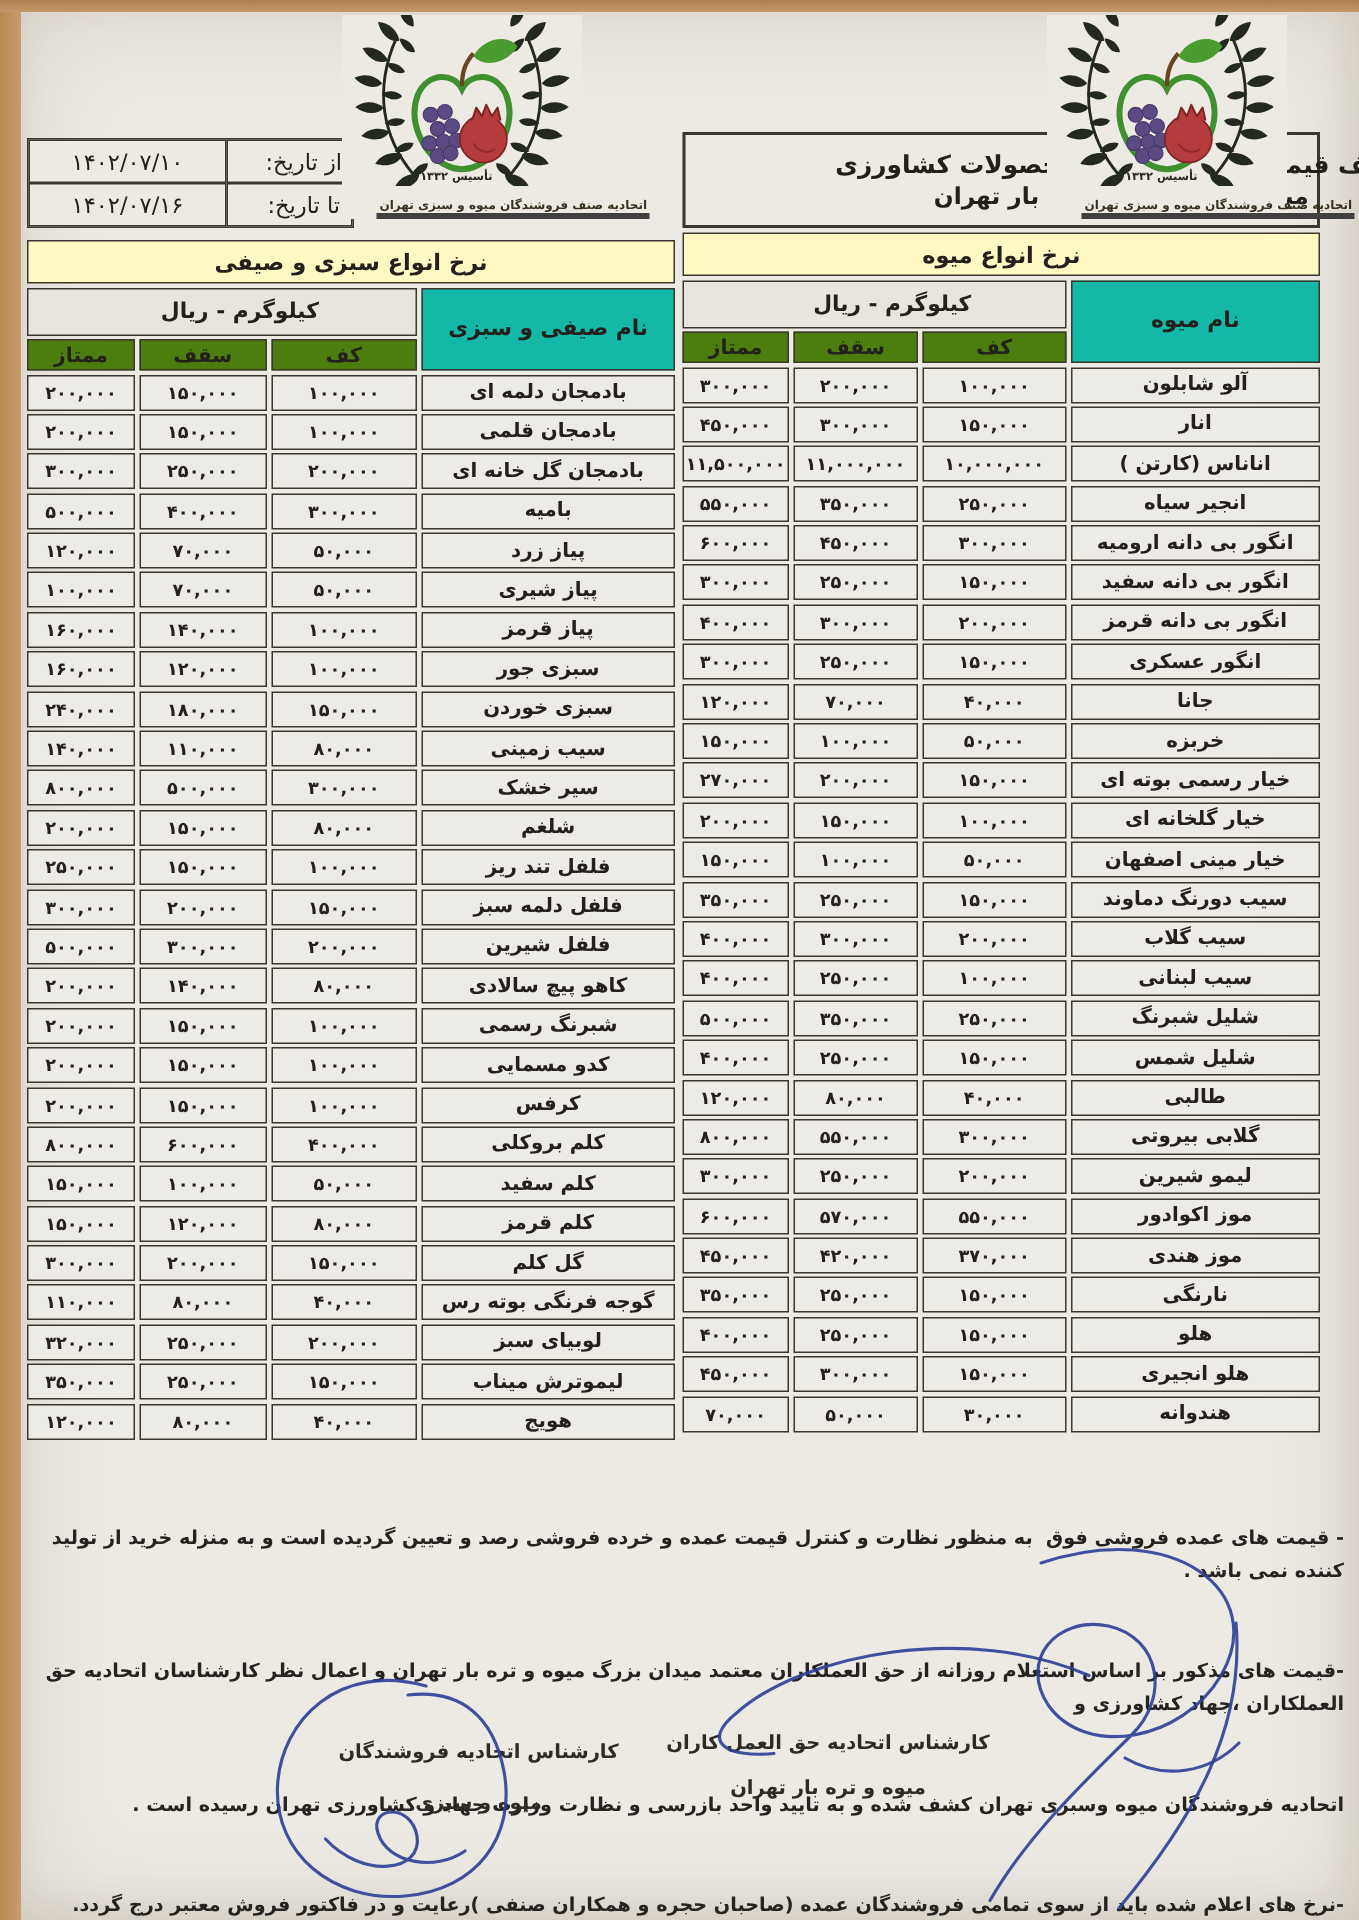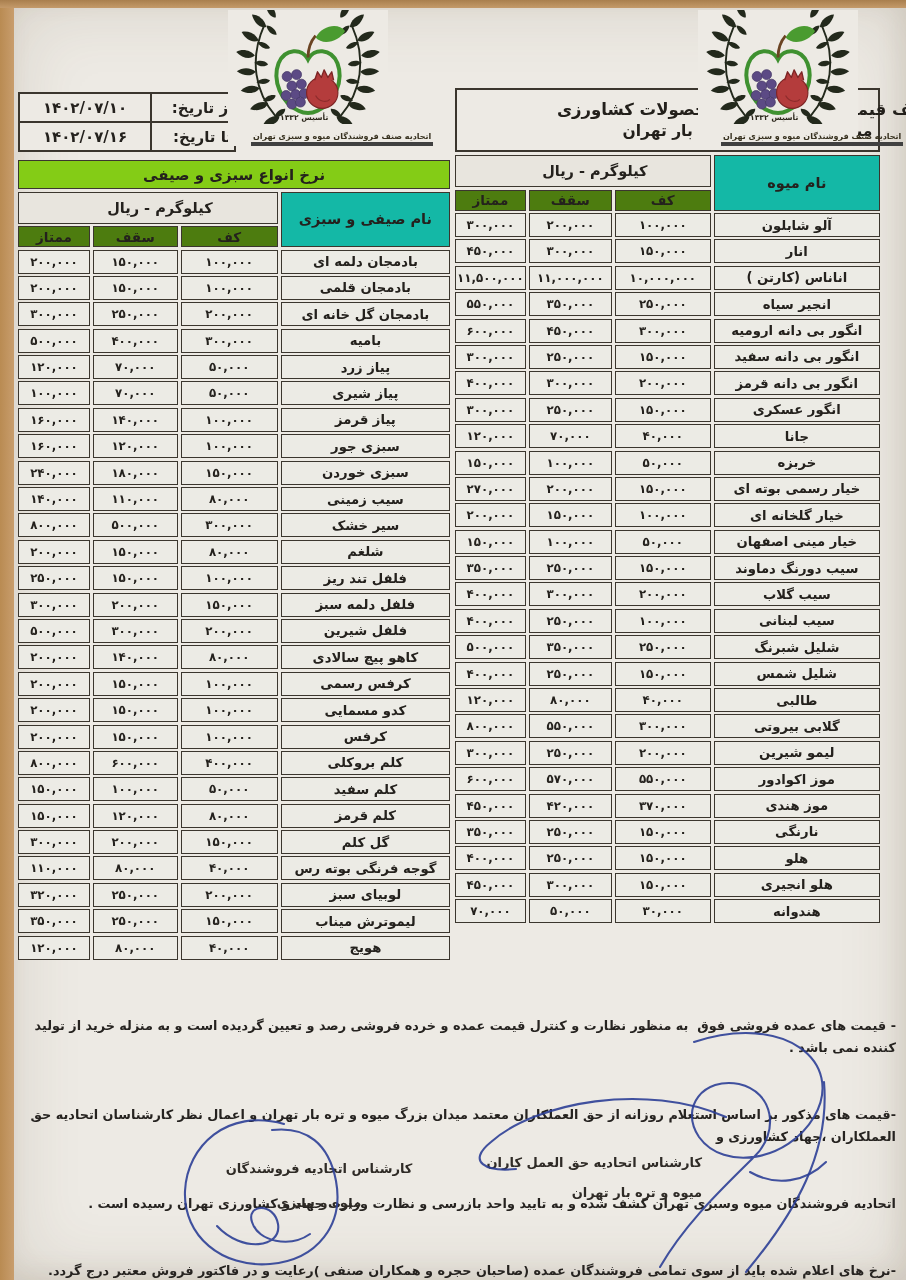--- a/index.html
+++ b/index.html
@@ -13,57 +13,57 @@
          background:linear-gradient(90deg,#b98b52 0,#c89d6d 14px,#c89d6d 14px);}
   .edge-top{position:absolute;left:0;top:0;width:906px;height:8px;
             background:linear-gradient(180deg,#a97f4e,#c49a6a);}
   .paper{position:absolute;left:14px;top:8px;right:0;bottom:0;background:var(--paper);
          box-shadow:inset 0 0 70px rgba(90,70,40,.14), inset -6px -8px 24px rgba(90,70,40,.10);}
   
   .date-box{position:absolute;left:4px;top:84px;width:216px;height:58px;direction:rtl;
             display:grid;grid-template-columns:84px 1fr;grid-template-rows:1fr 1fr;
             border:1.4px solid var(--border);background:var(--paper);}
   .date-box .dcell{border:1.4px solid var(--border);display:flex;align-items:center;justify-content:center;
-            font-weight:700;color:var(--ink);}
+            font-weight:400;color:var(--ink);}
   .dlabel{font-size:15px;padding-left:19px;}
   .dvalue{font-size:15px;letter-spacing:1.5px;}
   .title-box{position:absolute;left:441px;top:80px;width:425px;height:64px;
              border:2.2px solid var(--border);box-sizing:border-box;direction:rtl;}
   .title-inner{position:absolute;inset:0;padding-left:160px;display:flex;flex-direction:column;
                justify-content:center;align-items:center;gap:3px;}
   .title-l1{font-size:16.5px;font-weight:700;color:#23201b;white-space:nowrap;}
   .title-l2{font-size:15.5px;font-weight:700;color:#23201b;white-space:nowrap;}
   .union-logo{position:absolute;width:160px;text-align:right;background:var(--paper);z-index:3;}
   .union-logo svg{display:block;margin:0 auto;}
   .logo-caption{font-size:8px;font-weight:700;color:#37311f;border-bottom:4px solid #404040;
                 display:inline-block;padding:0 2px 1px;white-space:nowrap;direction:rtl;margin-left:23px;}
   #logo-left{left:214px;top:2px;}
   #logo-right{left:684px;top:2px;}
   
   .ptable{position:absolute;direction:rtl;}
   #fruit-table{left:441px;top:147px;width:425px;}
   #veg-table{left:4px;top:152px;width:432px;}
   .cell{background:#ecebe5;border:1.5px solid var(--border);display:flex;align-items:center;
         justify-content:center;font-weight:700;color:var(--ink);box-sizing:border-box;}
-  .t-title{height:29px;margin-bottom:2.5px;font-size:15px;background:#84cc16;}
+  .t-title{height:29px;margin-bottom:2.5px;font-size:15px;background:#fef9c3;}
   .t-head{display:grid;grid-template-columns:40fr 23fr 20fr 17fr;grid-template-rows:32px 21px;
           gap:2.5px 3px;margin-bottom:2.5px;}
   .h-name{grid-row:1/3;grid-column:1;font-size:14.5px;background:#14b8a6;}
   .h-unit{grid-column:2/5;grid-row:1;font-size:14.5px;background:#e8e5de;padding-left:24px;}
   .h-col{font-size:13.5px;background:#4d7c0f;}
   .t-row{display:grid;grid-template-columns:40fr 23fr 20fr 17fr;gap:0 3px;height:24px;margin-bottom:2.4px;}
   .c-name{font-size:13.2px;white-space:nowrap;overflow:hidden;}
   .c-num{font-size:11.8px;letter-spacing:.5px;}
   
   .footnotes{position:absolute;left:8px;right:10px;top:962px;direction:rtl;color:#262320;
              font-size:12.8px;font-weight:700;line-height:22.3px;white-space:pre-wrap;}
   
   .sig-text{position:absolute;direction:rtl;text-align:center;font-size:13px;font-weight:700;
             color:#2f2b26;z-index:2;}
-  #sig-text-right{left:388px;top:1140px;width:300px;line-height:30px;text-align:right;}
+  #sig-text-right{left:388px;top:1140px;width:300px;line-height:30px;}
   #sig-text-left{left:160px;top:1144px;width:290px;line-height:34px;}
   .sig-svg{position:absolute;z-index:4;}
   #sig-scribble-left{left:158px;top:1098px;}
   #sig-scribble-right{left:380px;top:1012px;}
   .sig-stroke{fill:none;stroke:var(--signature-ink);stroke-width:2.1;stroke-linecap:round;opacity:.9;}
   .hidden-defs{position:absolute;width:0;height:0;overflow:hidden;}
 </style>
 </head>
 <body>
 
@@ -157,20 +157,21 @@
     </div>
 
     <div class="date-box">
       <div class="dcell dlabel">از تاریخ:</div>
       <div class="dcell dvalue">۱۴۰۲/۰۷/۱۰</div>
       <div class="dcell dlabel">تا تاریخ:</div>
       <div class="dcell dvalue">۱۴۰۲/۰۷/۱۶</div>
     </div>
 
     <div class="ptable" id="fruit-table">
+      <div class="cell t-title">نرخ انواع میوه</div>
       <div class="t-head">
         <div class="cell h-name">نام میوه</div>
         <div class="cell h-unit">کیلوگرم - ریال</div>
         <div class="cell h-col">کف</div>
         <div class="cell h-col">سقف</div>
         <div class="cell h-col">ممتاز</div>
       </div>
       <div class="t-body">
         <div class="t-row">
             <div class="cell c-name">آلو شابلون</div>
@@ -437,21 +438,21 @@
             <div class="cell c-num">۳۰۰,۰۰۰</div>
             <div class="cell c-num">۵۰۰,۰۰۰</div>
           </div>
           <div class="t-row">
             <div class="cell c-name">کاهو پیچ سالادی</div>
             <div class="cell c-num">۸۰,۰۰۰</div>
             <div class="cell c-num">۱۴۰,۰۰۰</div>
             <div class="cell c-num">۲۰۰,۰۰۰</div>
           </div>
           <div class="t-row">
-            <div class="cell c-name">کرفس رسمی</div>
+            <div class="cell c-name">شبرنگ رسمی</div>
             <div class="cell c-num">۱۰۰,۰۰۰</div>
             <div class="cell c-num">۱۵۰,۰۰۰</div>
             <div class="cell c-num">۲۰۰,۰۰۰</div>
           </div>
           <div class="t-row">
             <div class="cell c-name">کدو مسمایی</div>
             <div class="cell c-num">۱۰۰,۰۰۰</div>
             <div class="cell c-num">۱۵۰,۰۰۰</div>
             <div class="cell c-num">۲۰۰,۰۰۰</div>
           </div>

